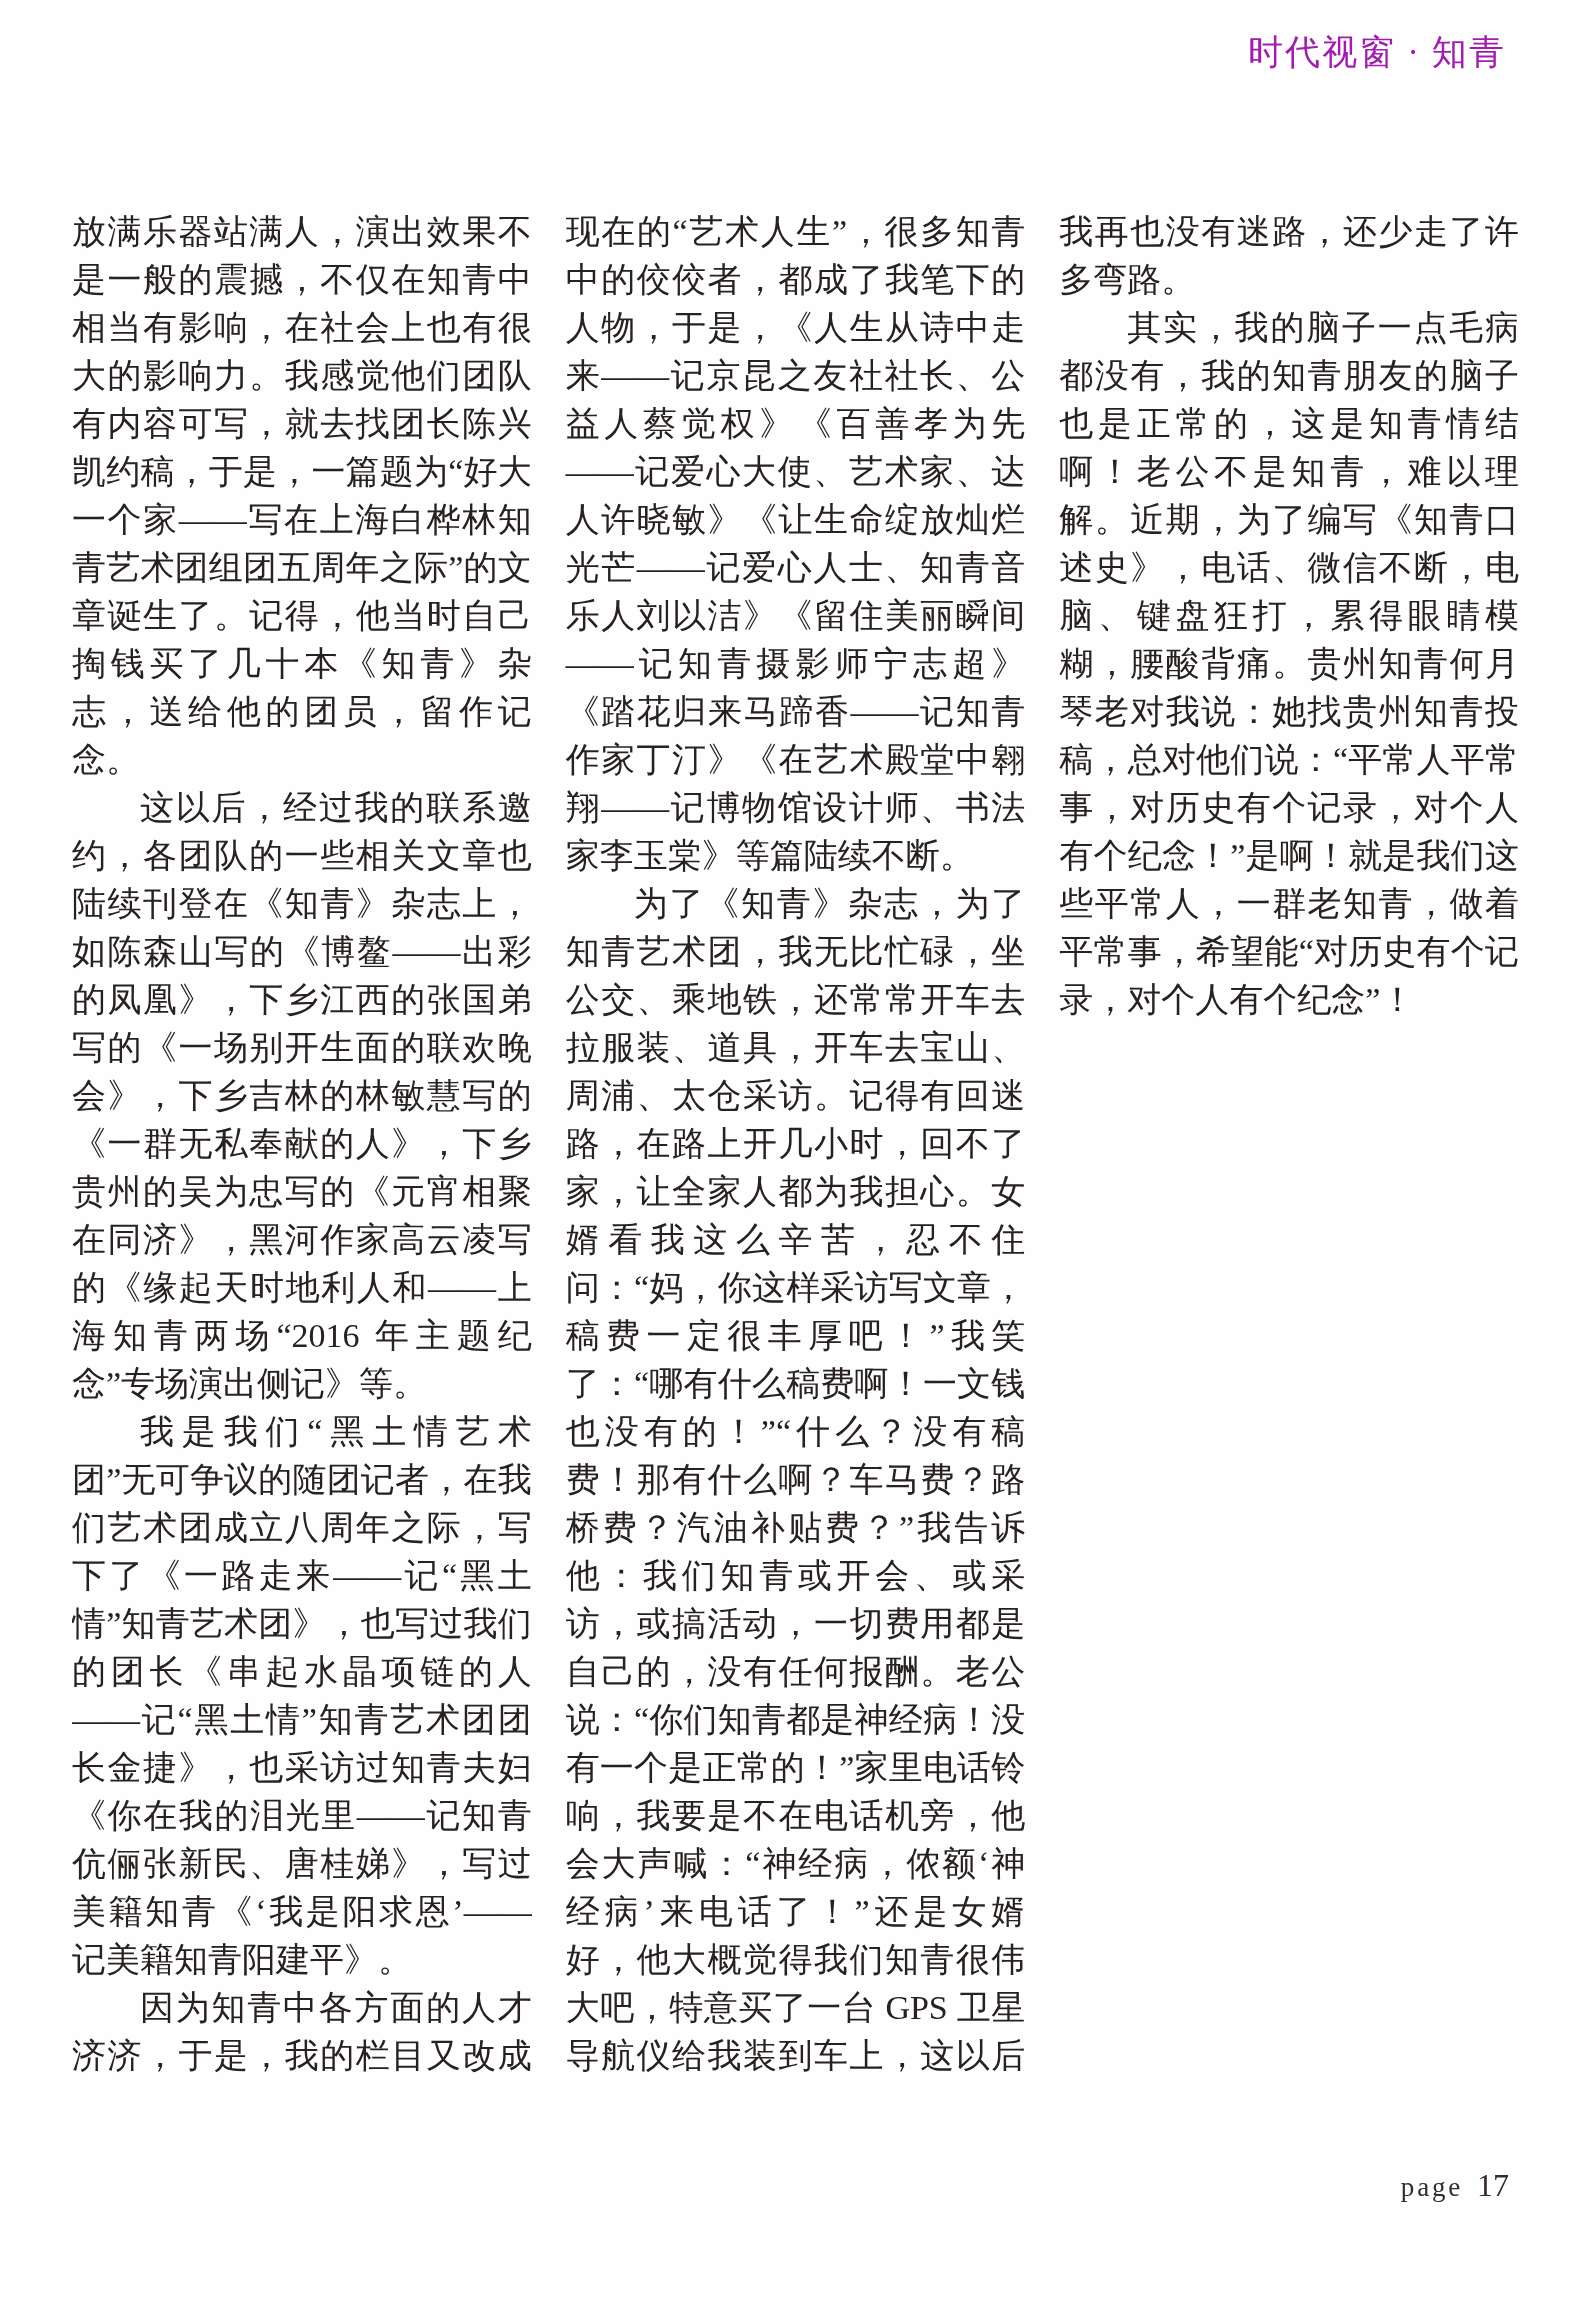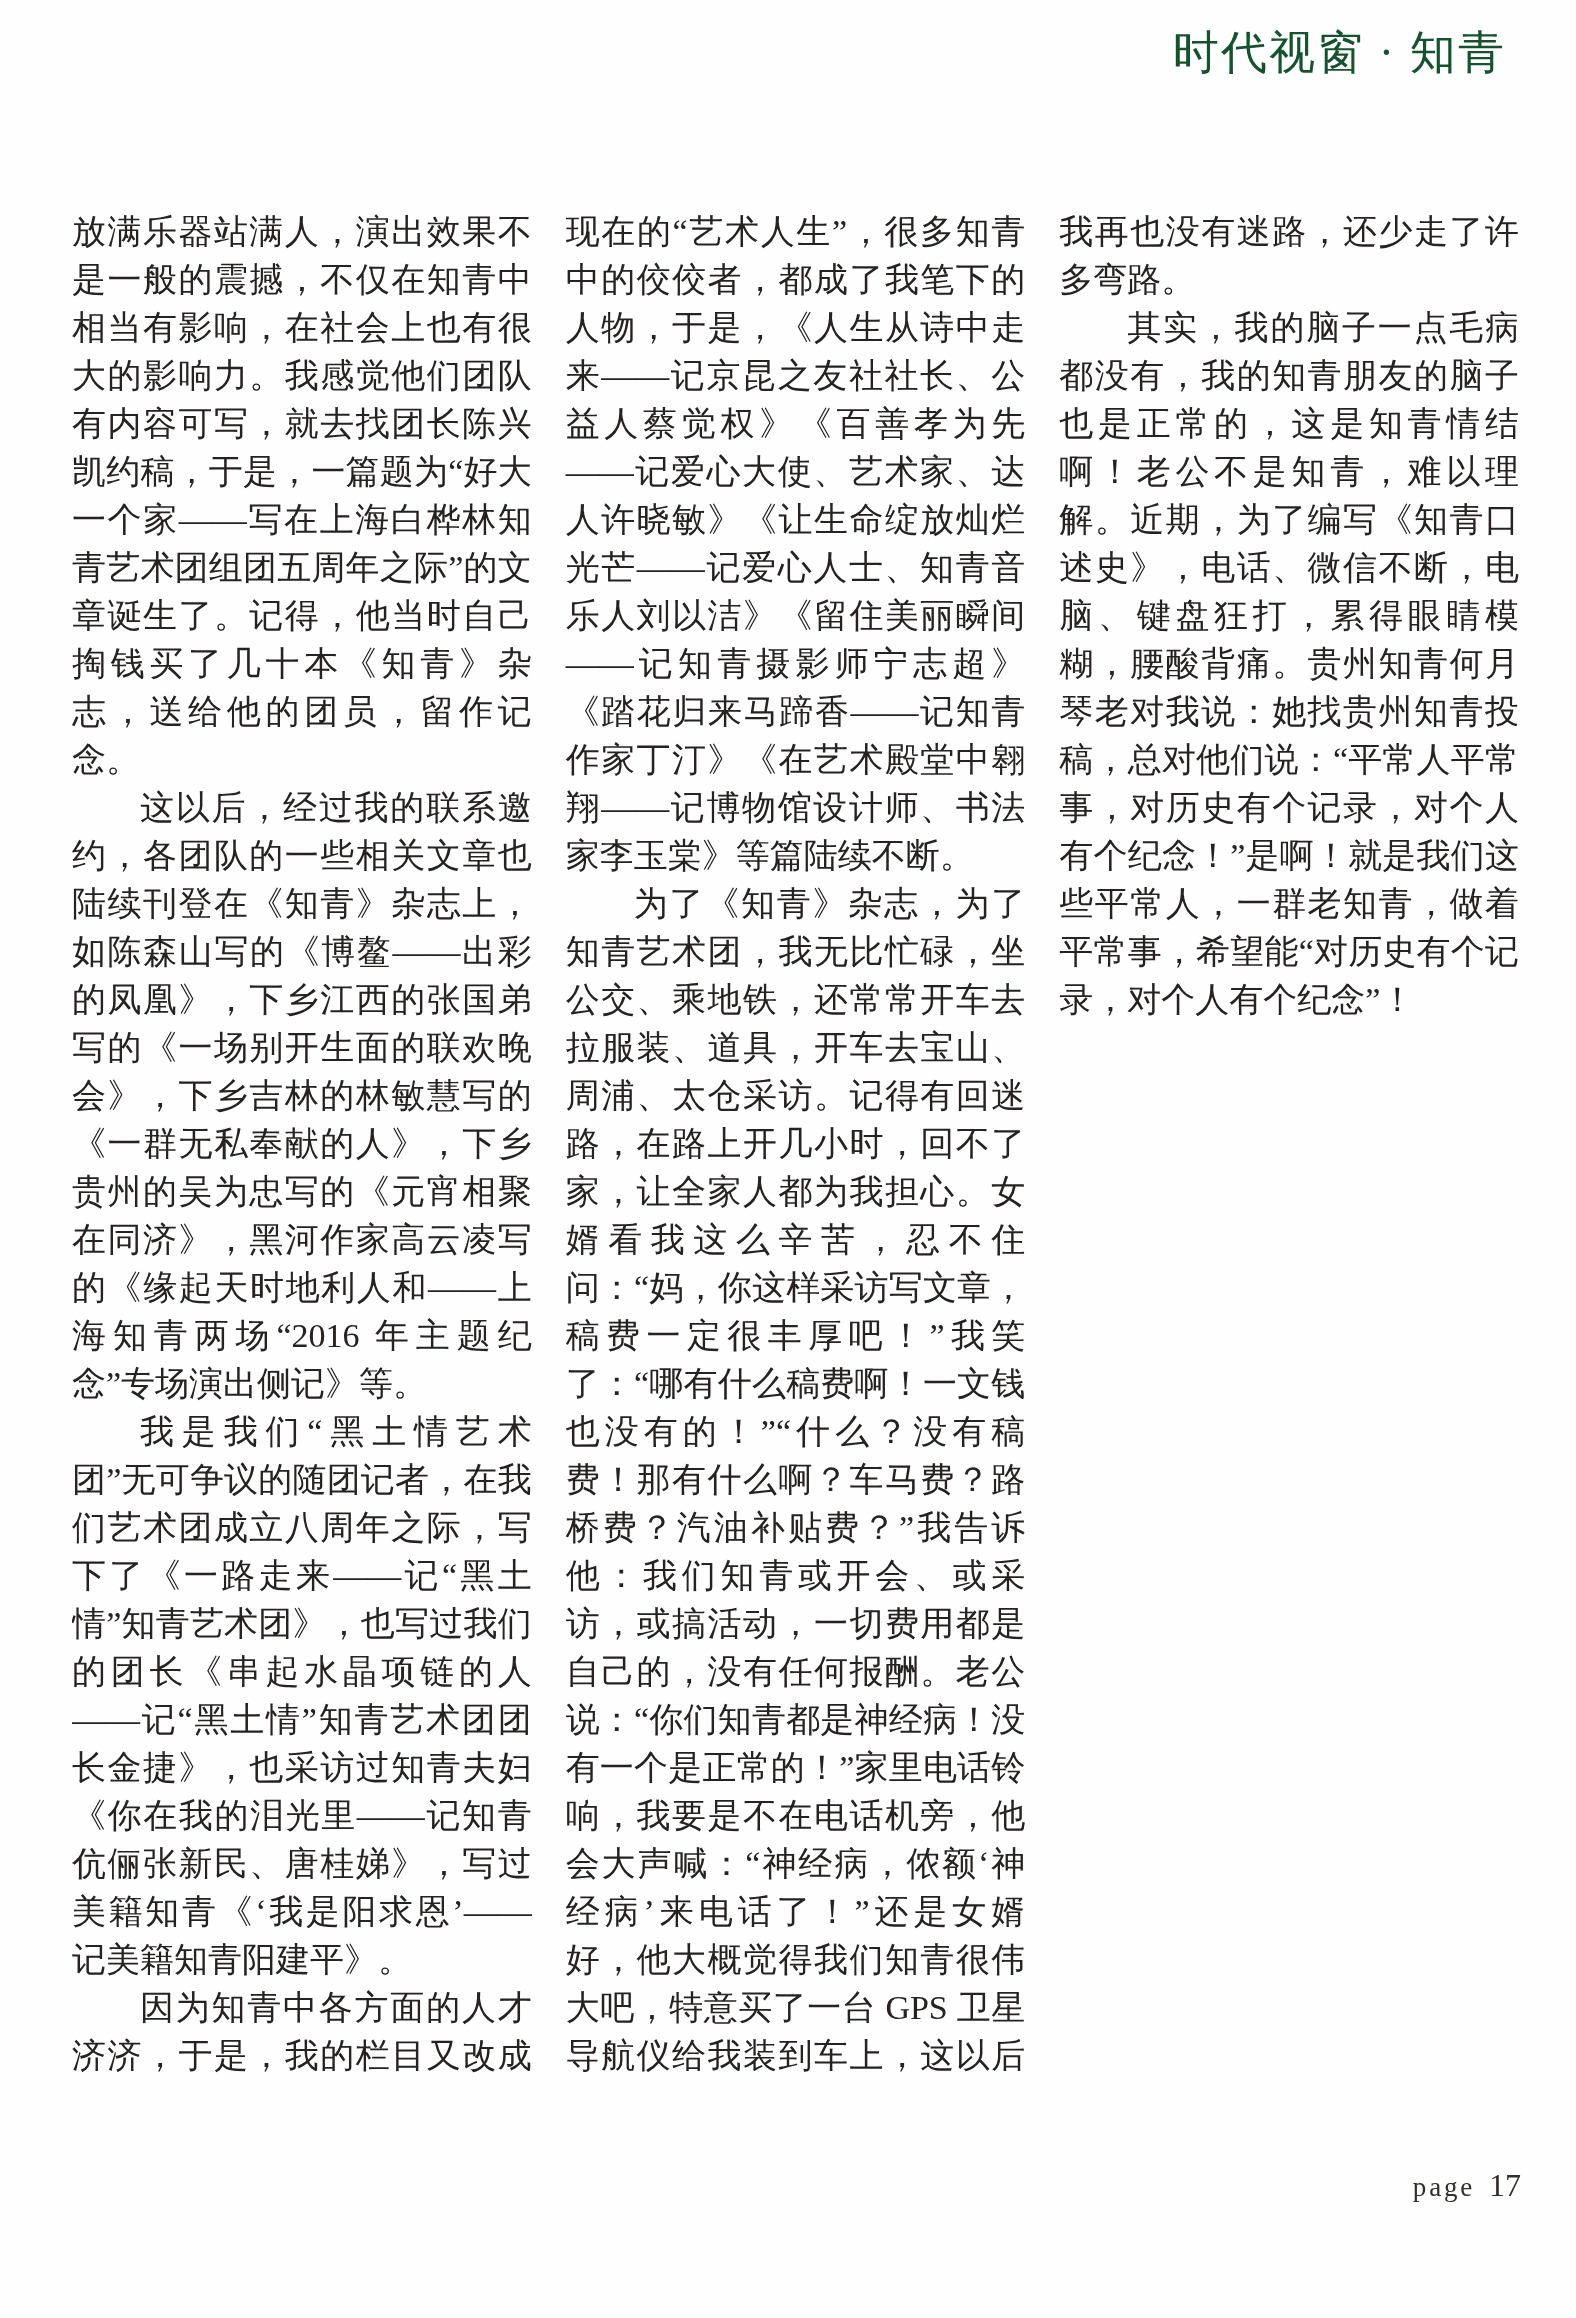--- a/index.html
+++ b/index.html
@@ -10,23 +10,23 @@
     width: 1576px;
     height: 2319px;
     position: relative;
     background: #fefefe;
     font-family: "Liberation Serif", "DejaVu Serif", serif;
   }
   .page-header {
     position: absolute;
     top: 32px;
     right: 70px;
-    font-size: 46px;
+    font-size: 35px;
     line-height: 42px;
-    color: #14532d;
+    color: #a21caf;
     letter-spacing: 2.1px;
     white-space: nowrap;
   }
   .article {
     position: absolute;
     left: 60px;
     top: 208px;
     width: 1447px;
     height: 1873px;
     column-count: 3;
@@ -43,21 +43,21 @@
     margin: 0;
     padding: 0;
     text-indent: 2em;
   }
   .article p.first {
     text-indent: 0;
   }
   .page-footer {
     position: absolute;
     top: 2167px;
-    right: 55px;
+    right: 67px;
     color: #352d29;
     white-space: nowrap;
     margin-left: 16px;
   }
   .page-footer .page-label {
     font-size: 27px;
     letter-spacing: 2.8px;
     vertical-align: baseline;
   }
   .page-footer .page-number {

